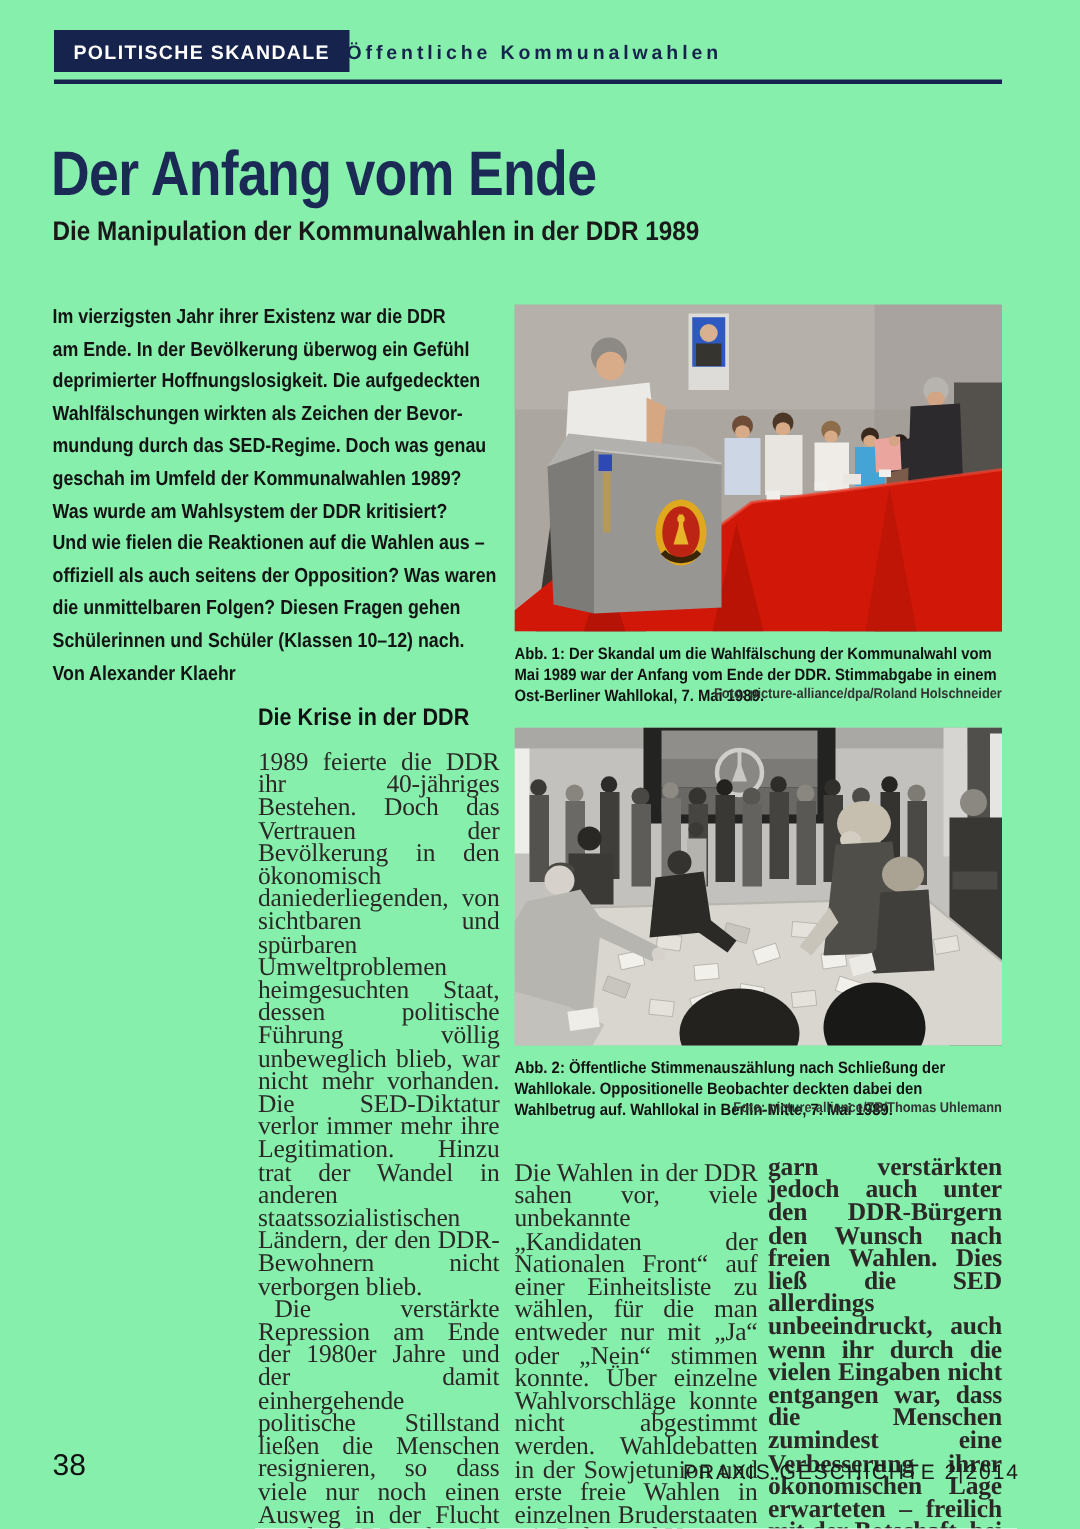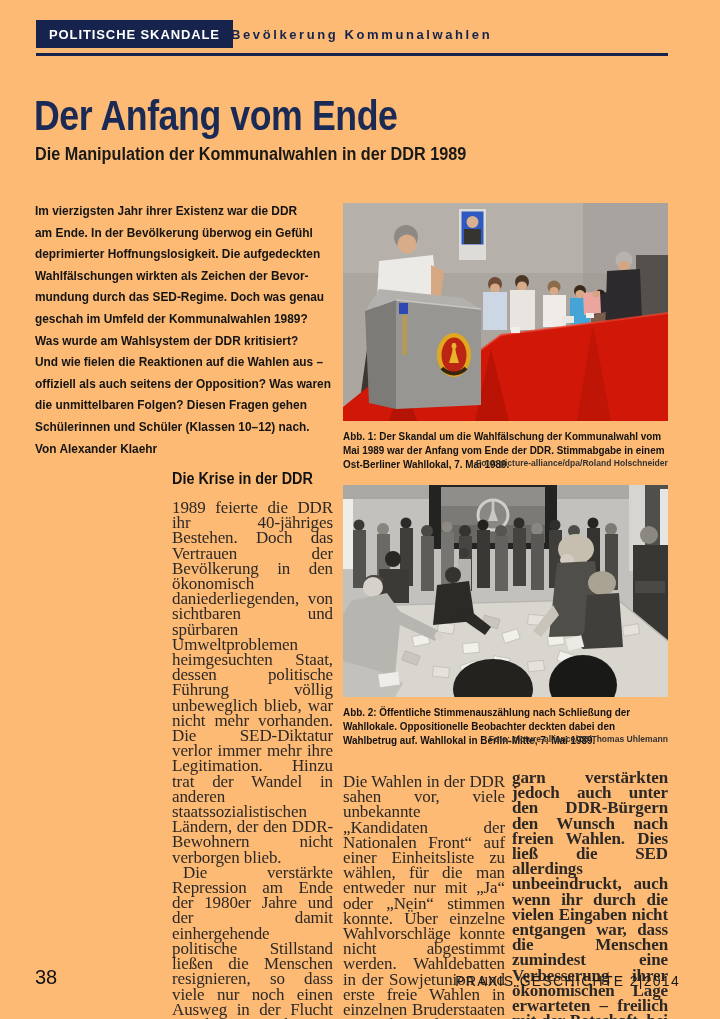--- a/index.html
+++ b/index.html
@@ -1,17 +1,17 @@
 <!DOCTYPE html>
 <html lang="de"><head>
 <meta charset="utf-8">
 <style>
   html,body{margin:0;padding:0;background:#ffffff;}
   .page{
-    position:relative;width:720px;height:1019px;background:#fdba74;
+    position:relative;width:720px;height:1019px;background:#86efac;
     font-family:"Liberation Sans",sans-serif;color:#1a1a1a;overflow:hidden;
   }
   
   .kicker-box{
     position:absolute;left:36px;top:20px;height:28px;background:#16244d;color:#ffffff;
     display:flex;align-items:center;padding:0 13px;font-weight:bold;font-size:13px;
     letter-spacing:0.9px;white-space:nowrap;
   }
   .kicker-topic{
     position:absolute;left:231px;top:20px;height:28px;display:flex;align-items:center;
@@ -73,21 +73,21 @@
   }
 </style>
 </head>
 <body>
 
 <div class="page">
 
   <div class="kicker-box">
     <span>POLITISCHE SKANDALE</span>
   </div>
-  <div class="kicker-topic">Bevölkerung Kommunalwahlen</div>
+  <div class="kicker-topic">Öffentliche Kommunalwahlen</div>
   <div class="header-rule"></div>
 
   <div class="title">Der Anfang vom Ende</div>
   <div class="subtitle">Die Manipulation der Kommunalwahlen in der DDR 1989</div>
 
   <div class="lead-block">
     <p class="lead-text">Im vierzigsten Jahr ihrer Existenz war die DDR
 am Ende. In der Bevölkerung überwog ein Gefühl
 deprimierter Hoffnungslosigkeit. Die aufgedeckten
 Wahlfälschungen wirkten als Zeichen der Bevor-

